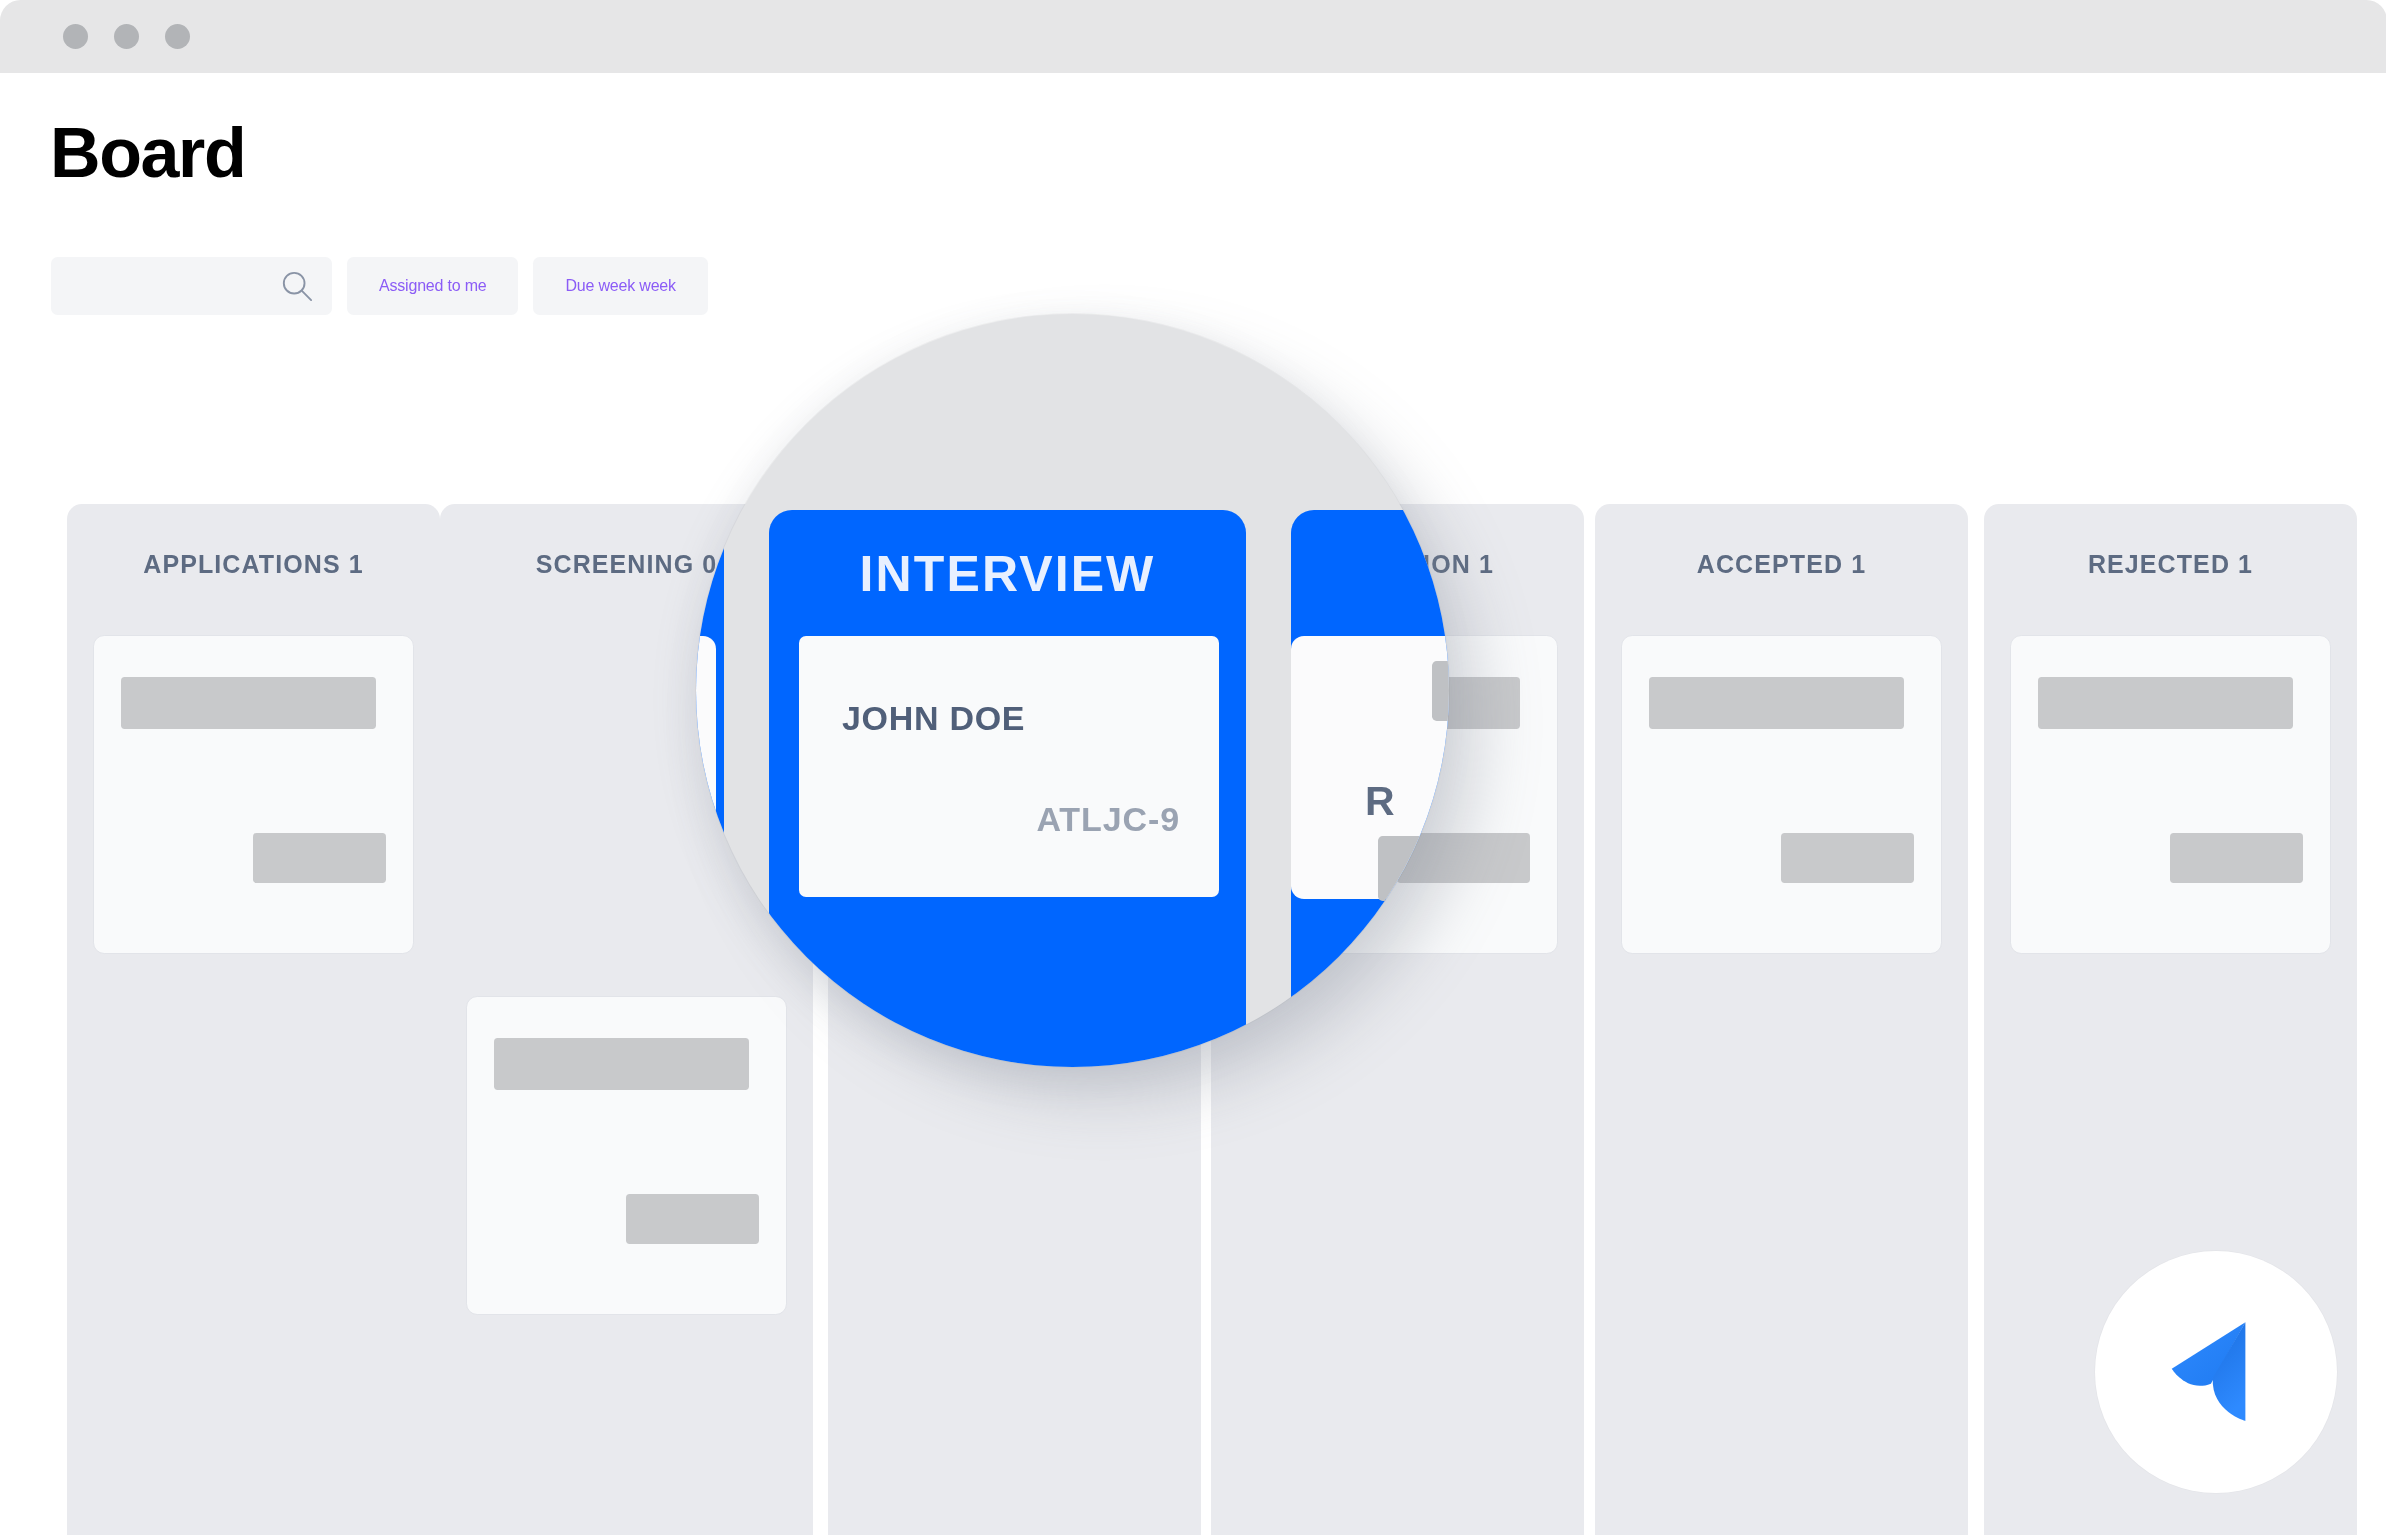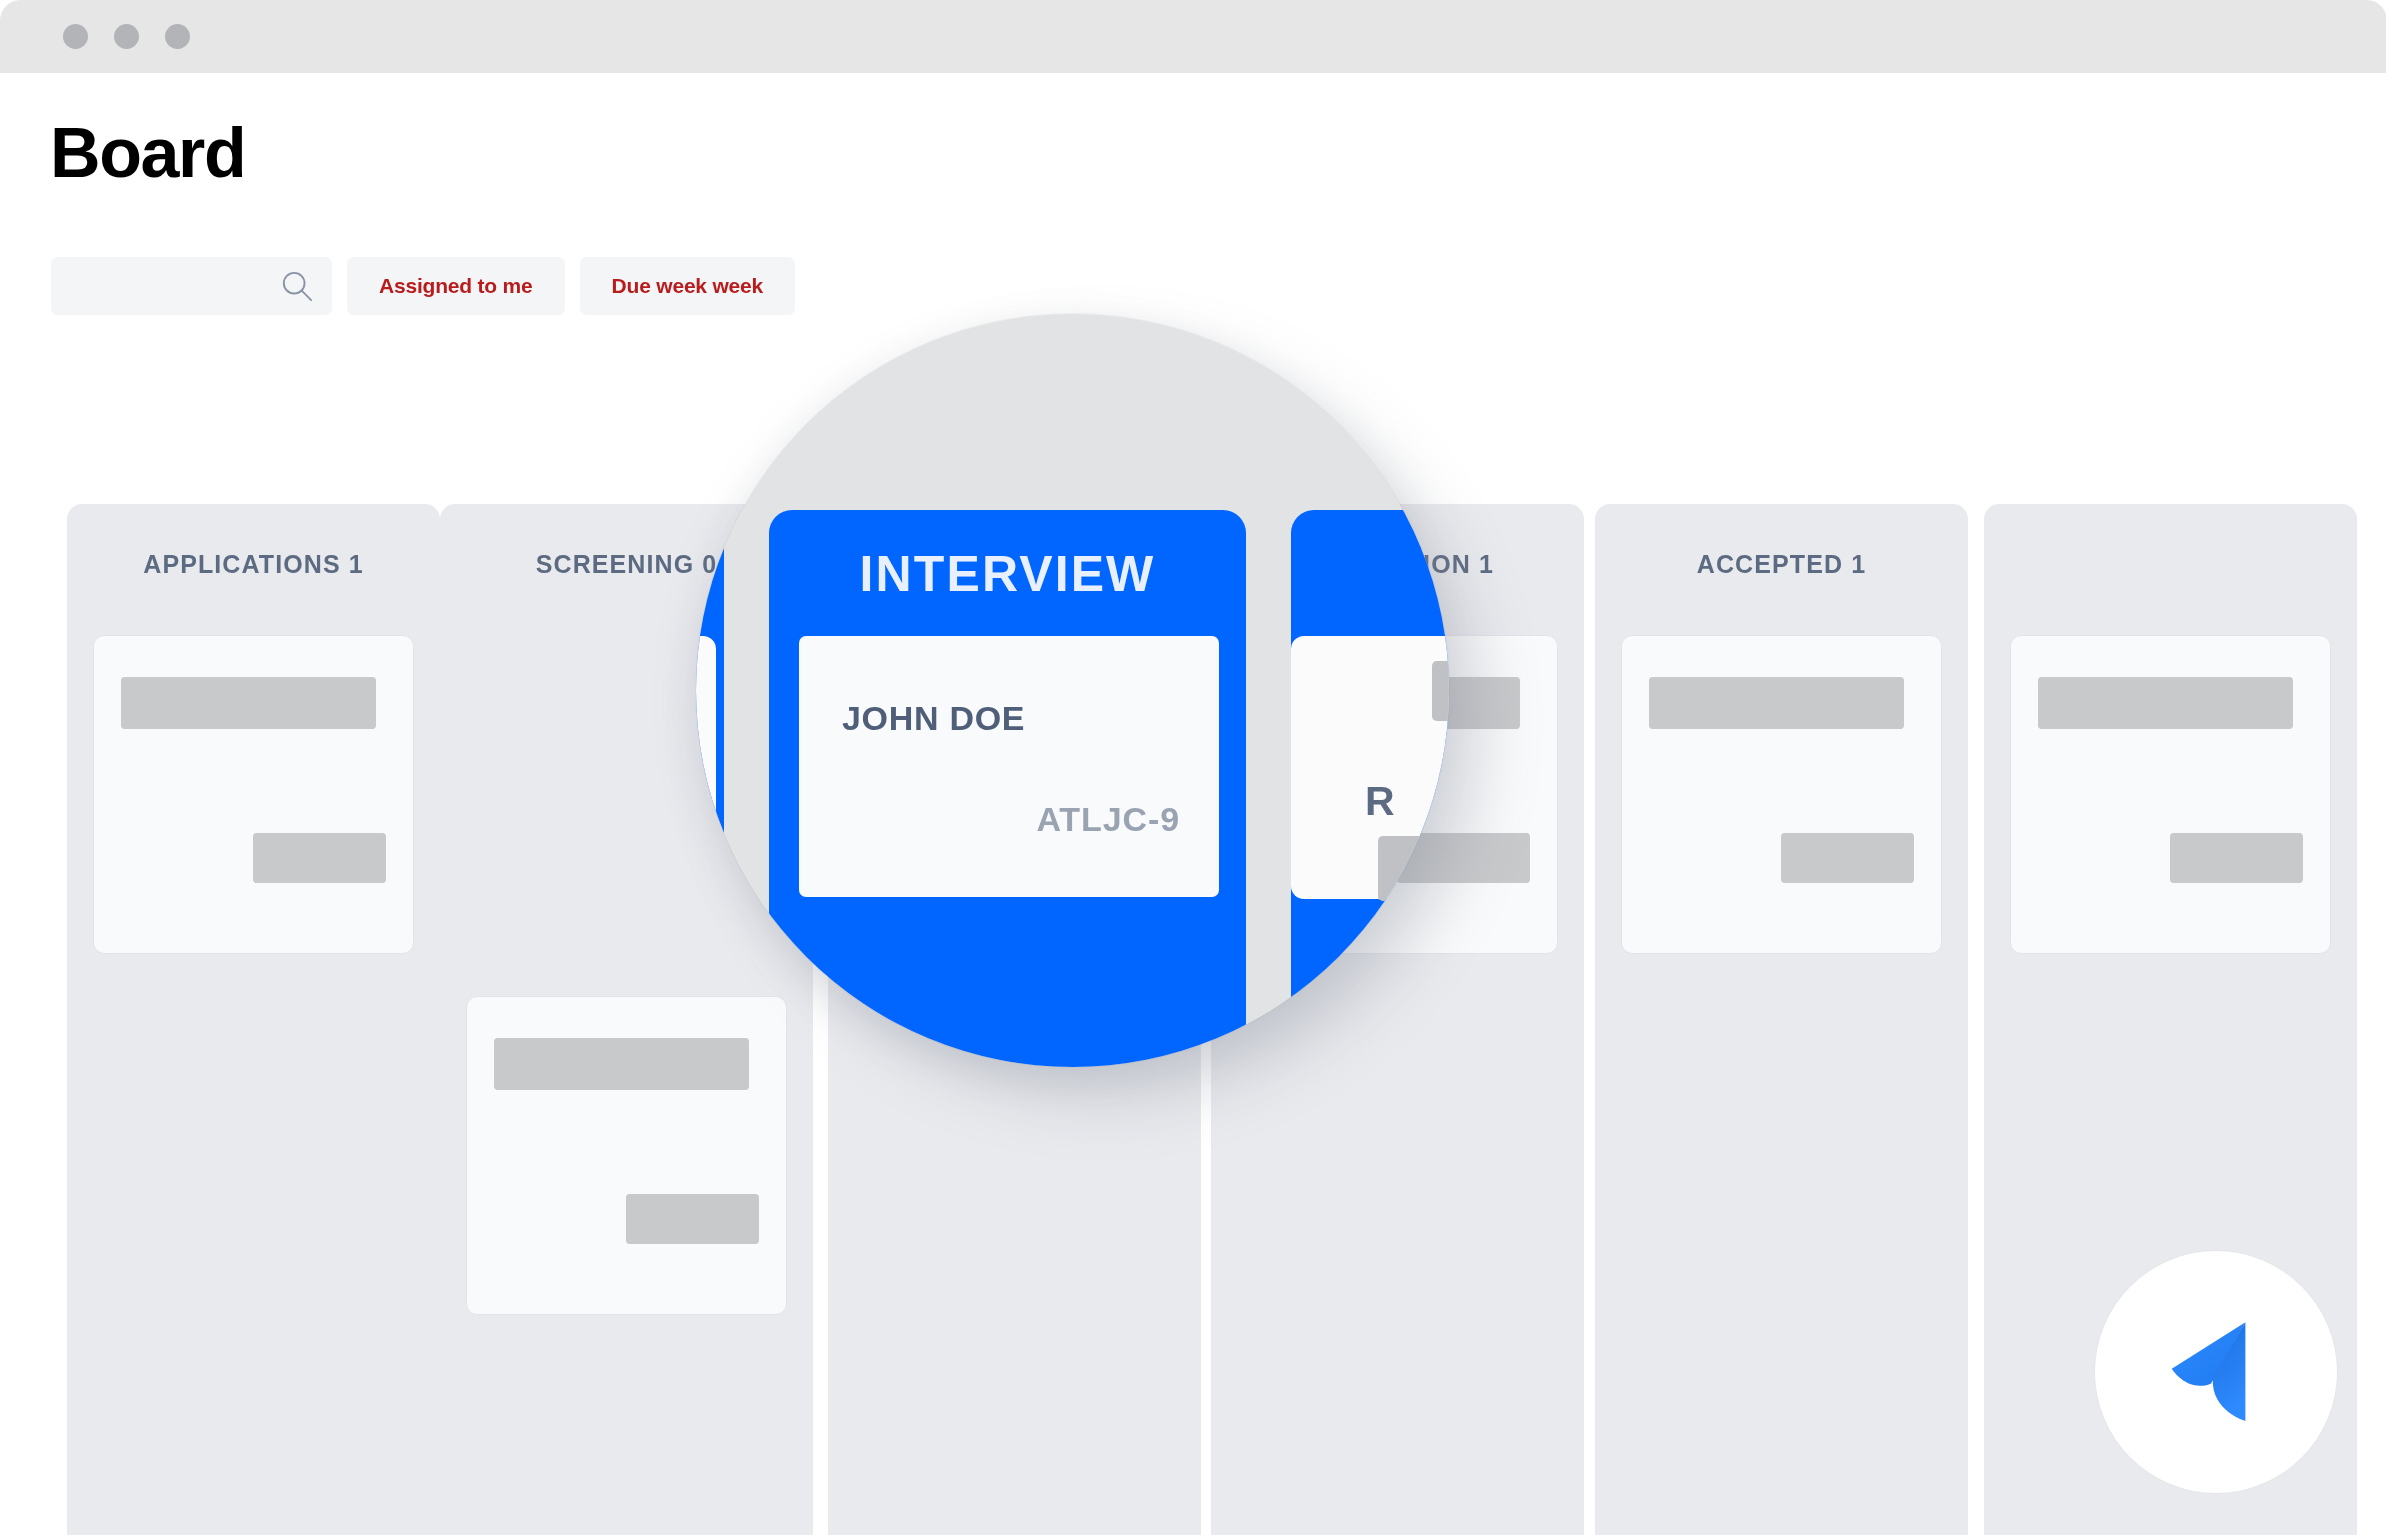--- a/index.html
+++ b/index.html
@@ -106,23 +106,23 @@
     width: 32px; height: 32px;
     pointer-events: none;
   }
 
   .chip {
     height: 58px;
     background: #f4f5f7;
     border: 0;
     border-radius: 6.5px;
     padding: 0 32px;
-    font-size: 21px;
-    font-weight: 700;
-    color: #b91c1c;
+    font-size: 16px;
+    font-weight: 400;
+    color: #8b5cf6;
     font-family: "Liberation Sans", sans-serif;
     cursor: pointer;
     white-space: nowrap;
     letter-spacing: -0.2px;
   }
 
   
   .board {
     position: absolute;
     left: 0;
@@ -380,20 +380,23 @@
           <div class="col-head">
             <span class="col-title">ACCEPTED 1</span>
           </div>
           <div class="card" style="top:131px">
             <span class="skel title-bar"></span>
             <span class="skel tag-bar"></span>
           </div>
         </div>
 
         <div class="column" style="left:1976px">
+          <div class="col-head">
+            <span class="col-title">REJECTED 1</span>
+          </div>
           <div class="card" style="top:131px">
             <span class="skel title-bar"></span>
             <span class="skel tag-bar"></span>
           </div>
         </div>
 
       </div>
 
       <div class="lens">
         <div class="lens-inner">

